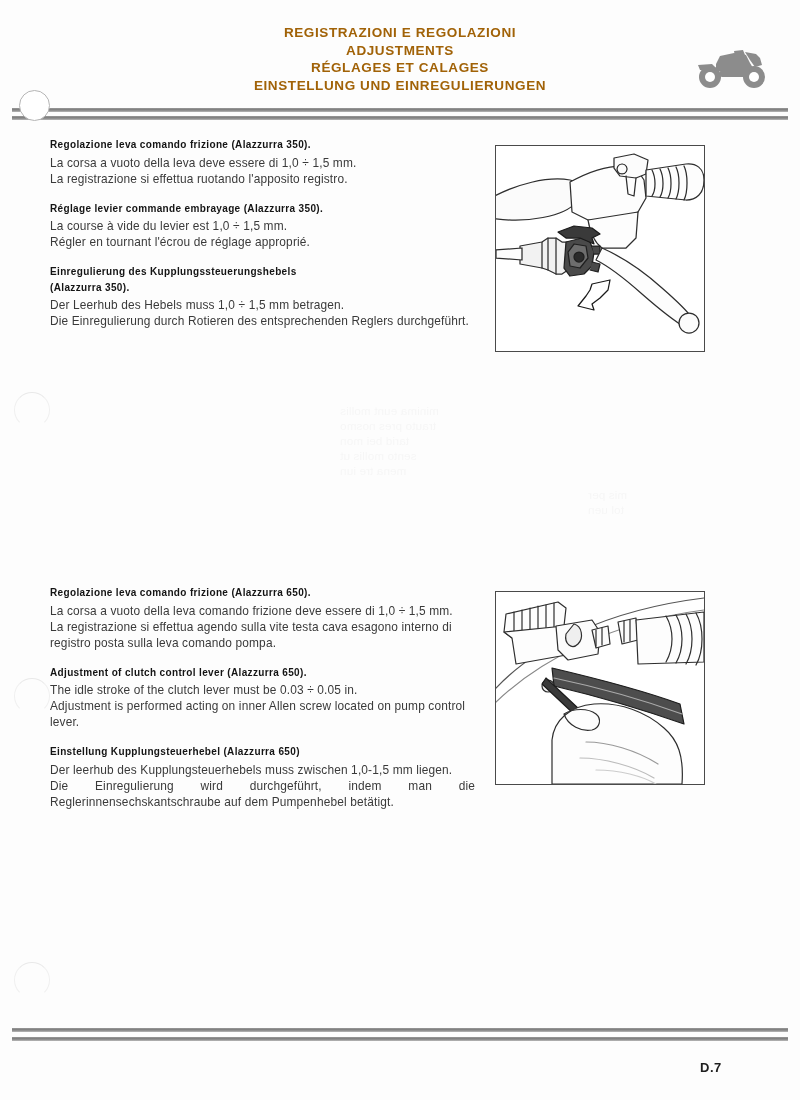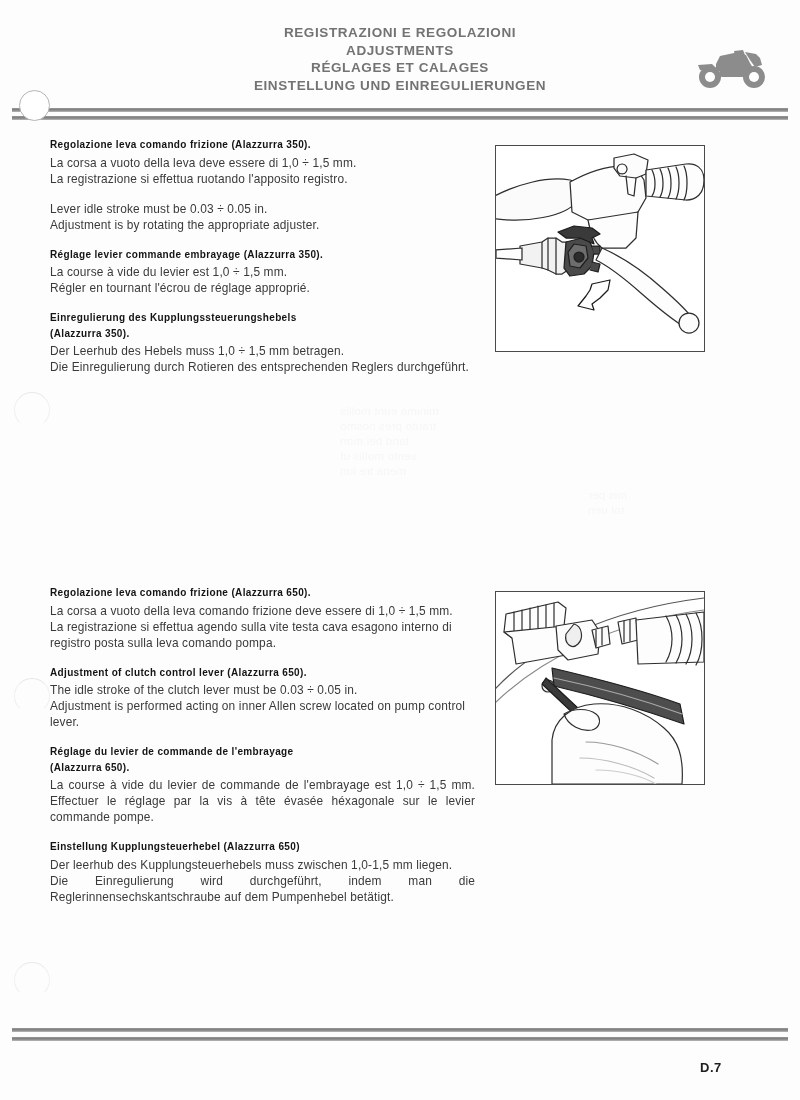--- a/index.html
+++ b/index.html
@@ -29,21 +29,21 @@
     top: 24px;
     left: 0;
     width: 800px;
     text-align: center;
   }
   .header .hline {
     font-weight: bold;
     font-size: 13.5px;
     letter-spacing: 0.6px;
     line-height: 17.5px;
-    color: #737373;
+    color: #a16207;
     white-space: nowrap;
   }
 
   
   .moto-icon {
     position: absolute;
     left: 690px;
     top: 44px;
     width: 84px;
     height: 46px;
@@ -203,21 +203,20 @@
   <div class="rule rule-bot-2"></div>
 
   <div class="col-text">
 
     <div class="block">
       <div class="sec-title">Regolazione leva comando frizione (Alazzurra 350).</div>
       <div class="sec-body">La corsa a vuoto della leva deve essere di 1,0 ÷ 1,5 mm.<br>La registrazione si effettua ruotando l'apposito registro.</div>
     </div>
 
     <div class="block">
-      <div class="sec-body">Lever idle stroke must be 0.03 ÷ 0.05 in.<br>Adjustment is by rotating the appropriate adjuster.</div>
     </div>
 
     <div class="block">
       <div class="sec-title">Réglage levier commande embrayage (Alazzurra 350).</div>
       <div class="sec-body">La course à vide du levier est 1,0 ÷ 1,5 mm.<br>Régler en tournant l'écrou de réglage approprié.</div>
     </div>
 
     <div class="block">
       <div class="sec-title">Einregulierung des Kupplungssteuerungshebels<br>(Alazzurra 350).</div>
       <div class="sec-body justify">Der Leerhub des Hebels muss 1,0 ÷ 1,5 mm betragen.<br>Die Einregulierung durch Rotieren des entsprechenden Reglers durchgeführt.</div>
@@ -237,24 +236,20 @@
     <div class="block">
       <div class="sec-title">Regolazione leva comando frizione (Alazzurra 650).</div>
       <div class="sec-body">La corsa a vuoto della leva comando frizione deve essere di 1,0 ÷ 1,5 mm.<br>La registrazione si effettua agendo sulla vite testa cava esagono interno di registro posta sulla leva comando pompa.</div>
     </div>
 
     <div class="block">
       <div class="sec-title">Adjustment of clutch control lever (Alazzurra 650).</div>
       <div class="sec-body">The idle stroke of the clutch lever must be 0.03 ÷ 0.05 in.<br>Adjustment is performed acting on inner Allen screw located on pump control lever.</div>
     </div>
 
-    <div class="block">
-      <div class="sec-title">Réglage du levier de commande de l'embrayage<br>(Alazzurra 650).</div>
-      <div class="sec-body justify">La course à vide du levier de commande de l'embrayage est 1,0 ÷ 1,5 mm. Effectuer le réglage par la vis à tête évasée héxagonale sur le levier commande pompe.</div>
-    </div>
 
     <div class="block">
       <div class="sec-title">Einstellung Kupplungsteuerhebel (Alazzurra 650)</div>
       <div class="sec-body justify">Der leerhub des Kupplungsteuerhebels muss zwischen 1,0-1,5 mm liegen.<br>Die Einregulierung wird durchgeführt, indem man die Reglerinnensechskantschraube auf dem Pumpenhebel betätigt.</div>
     </div>
 
   </div>
 
   <div class="figure fig-1">
     <svg viewBox="0 0 208 205" xmlns="http://www.w3.org/2000/svg">

